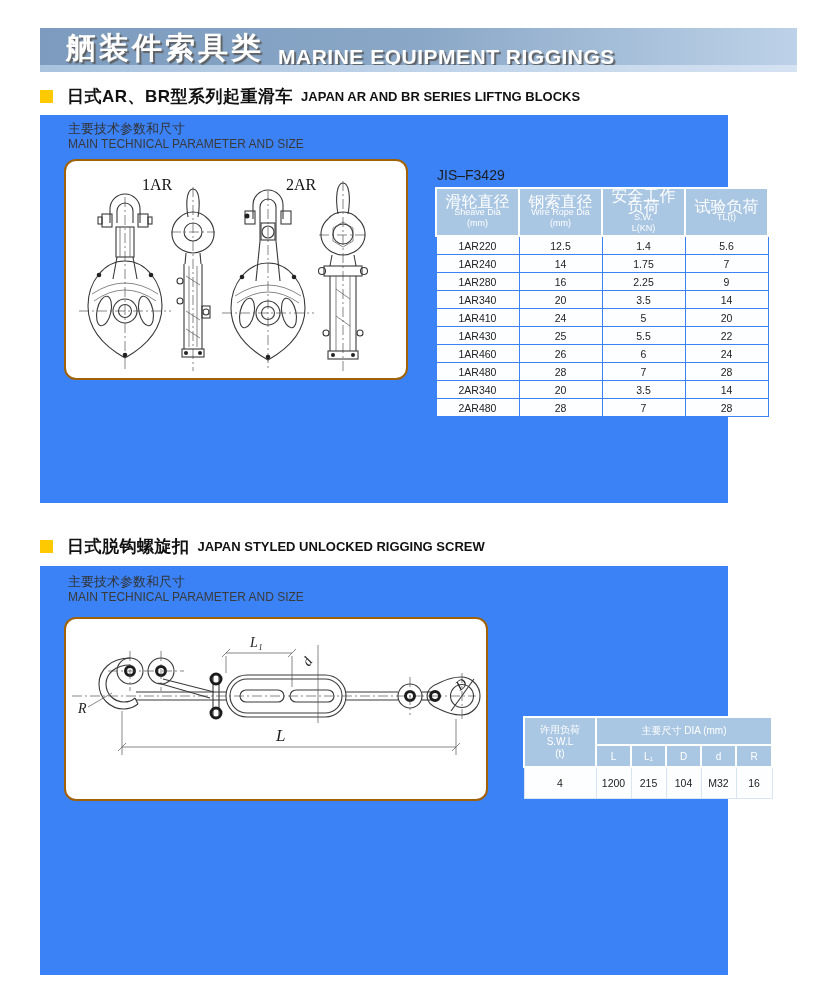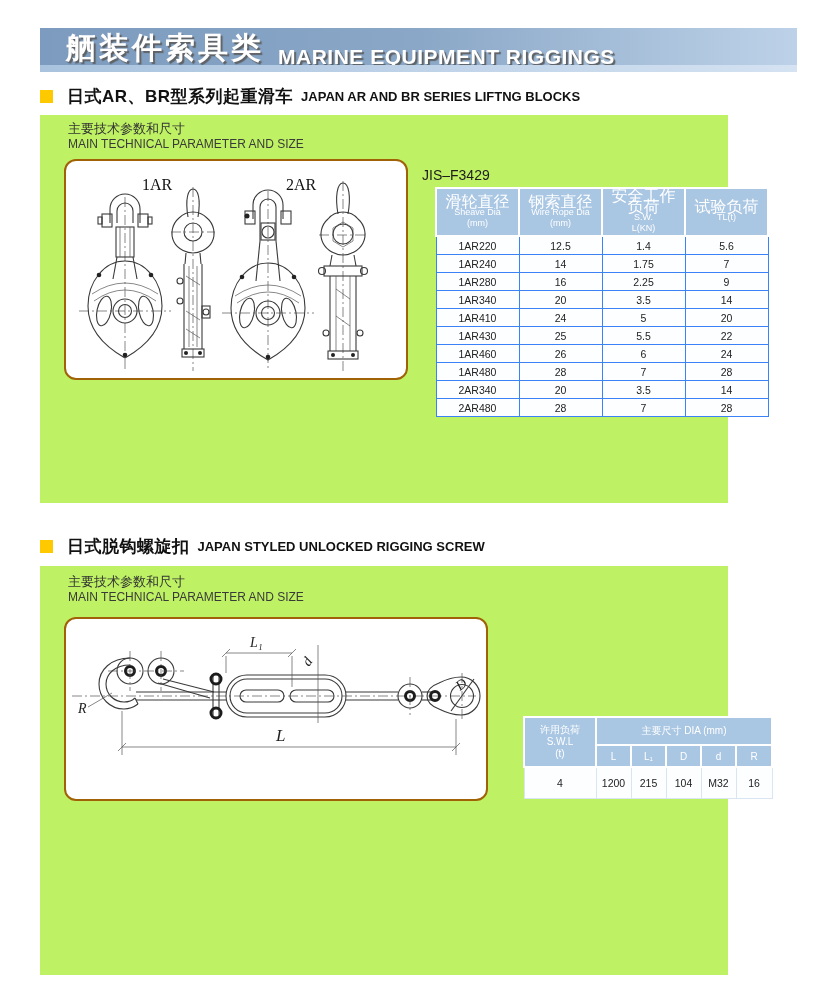--- a/index.html
+++ b/index.html
@@ -18,31 +18,31 @@
   .band-en{font-size:21px;font-weight:bold;color:#fff;margin-left:14px;letter-spacing:0.5px;
         text-shadow:2px 2px 1px #5f6265;}
 
   
   .sec-title{position:absolute;left:40px;height:20px;display:flex;align-items:center;white-space:nowrap;}
   .sec-title .bullet{width:13px;height:13px;background:#ffc900;margin-right:14px;flex:0 0 auto;}
   .sec-cn{font-size:17px;font-weight:bold;color:#111;letter-spacing:0.5px;}
   .sec-en{font-size:13px;font-weight:bold;color:#111;margin-left:8px;}
 
   
-  .panel{position:absolute;left:40px;width:688px;background:#bef264;}
+  .panel{position:absolute;left:40px;width:688px;background:#3b82f6;}
   .panel1{top:115px;height:388px;}
   .panel2{top:566px;height:409px;}
   .subtitle-cn{position:absolute;left:28px;font-size:13px;color:#333;}
   .subtitle-en{position:absolute;left:28px;font-size:12px;color:#3a3a3a;}
 
   .diagram-box{position:absolute;background:#fff;border:2px solid #a16207;border-radius:12px;}
   .box1{left:24px;top:44px;width:340px;height:217px;}
   .box2{left:24px;top:51px;width:420px;height:180px;}
 
-  .jis-title{position:absolute;left:382px;top:52px;font-size:14px;color:#1d1d1d;text-align:right;}
+  .jis-title{position:absolute;left:397px;top:52px;font-size:14px;color:#1d1d1d;text-align:right;}
 
   
   .tbl1-wrap{position:absolute;left:395px;top:72px;width:334px;}
   table{border-collapse:collapse;width:100%;table-layout:fixed;}
   .tbl1 th{background:#a9c6e3;color:#fff;font-weight:normal;font-size:9px;line-height:11px;
         border:2px solid #fff;height:40px;padding:1px;text-align:center;}
   .tbl1 th .h-cn{font-size:16px;display:block;}
   .tbl1 th .h-en{display:block;}
   .tbl1 th .h-u{display:block;}
   .tbl1 td{background:#fdfeff;border:1px solid #3b82f6;font-size:10.5px;color:#222;

